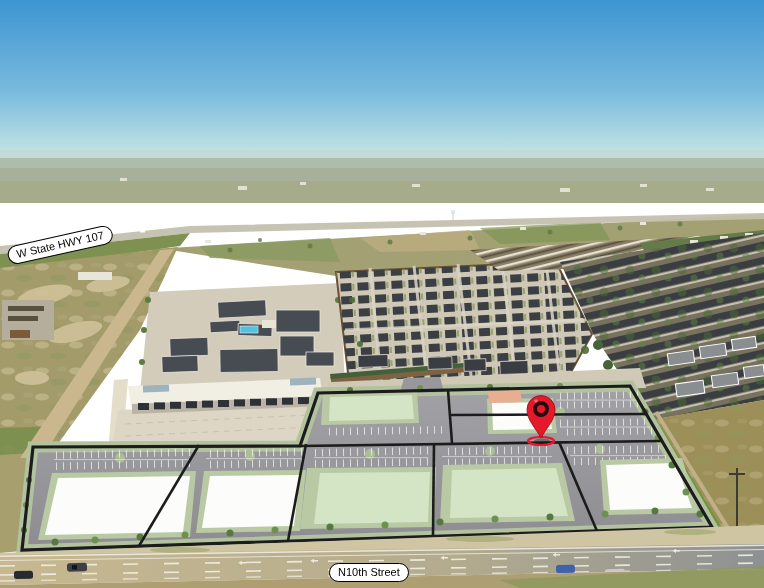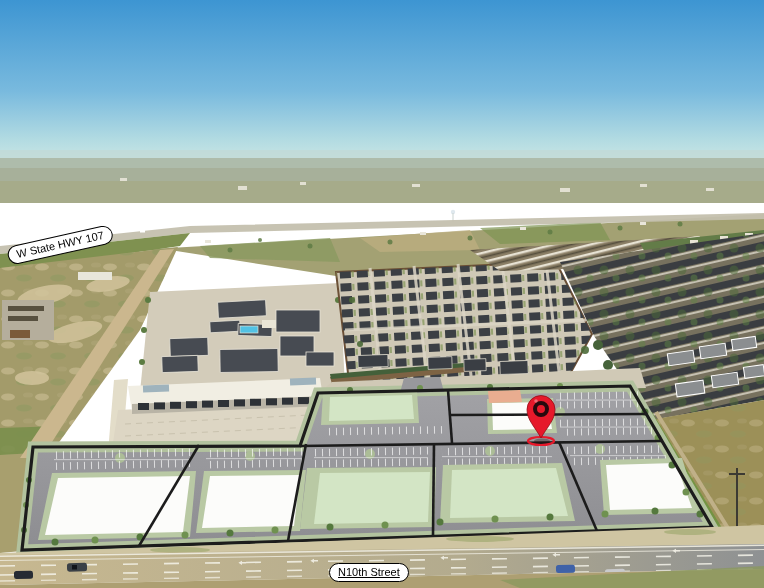--- a/index.html
+++ b/index.html
@@ -4,21 +4,21 @@
 <style>
   html,body{margin:0;padding:0;background:#fff;}
   #stage{position:relative;width:764px;height:588px;overflow:hidden;font-family:"Liberation Sans",sans-serif;}
   #stage svg{position:absolute;left:0;top:0;}
   .map-label{
     position:absolute;background:#fff;color:#000;border:1.6px solid #000;
     border-radius:10px;padding:1px 8px;font-size:11px;line-height:15px;
     white-space:nowrap;font-family:"Liberation Sans",sans-serif;
   }
   .hwy{left:8px;top:247px;transform:rotate(-12.5deg);transform-origin:0 50%;}
-  .street{left:329px;top:563px;text-decoration:underline;}
+  .street{left:329px;top:563px;}
 </style>
 </head>
 <body>
 
 <div id="stage">
 <svg width="764" height="588" viewBox="0 0 764 588">
   <defs>
     <linearGradient id="skyG" x1="0" y1="0" x2="0" y2="1">
       <stop offset="0" stop-color="#3d95d2"></stop>
       <stop offset="0.55" stop-color="#79bade"></stop>

